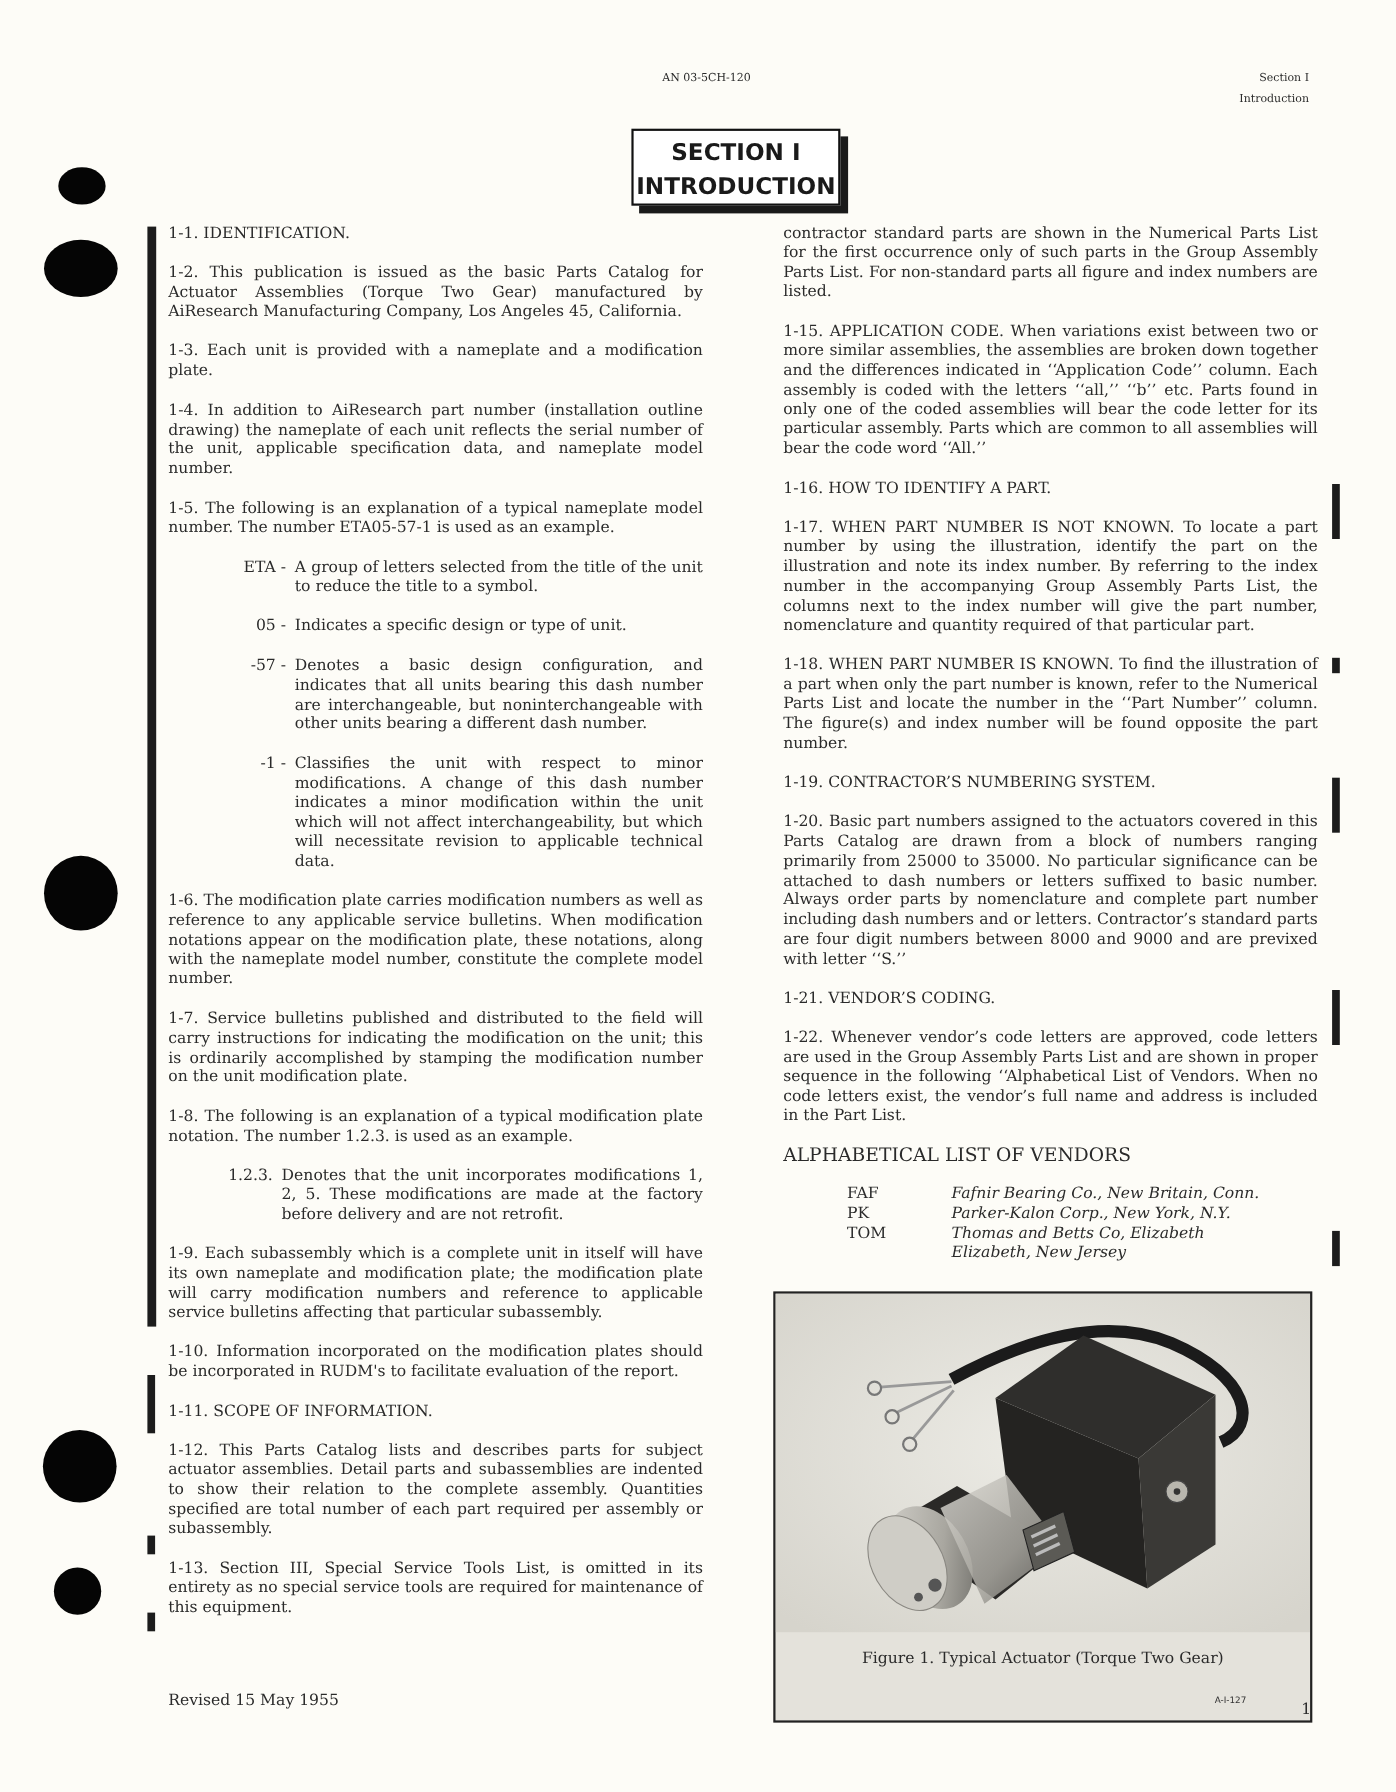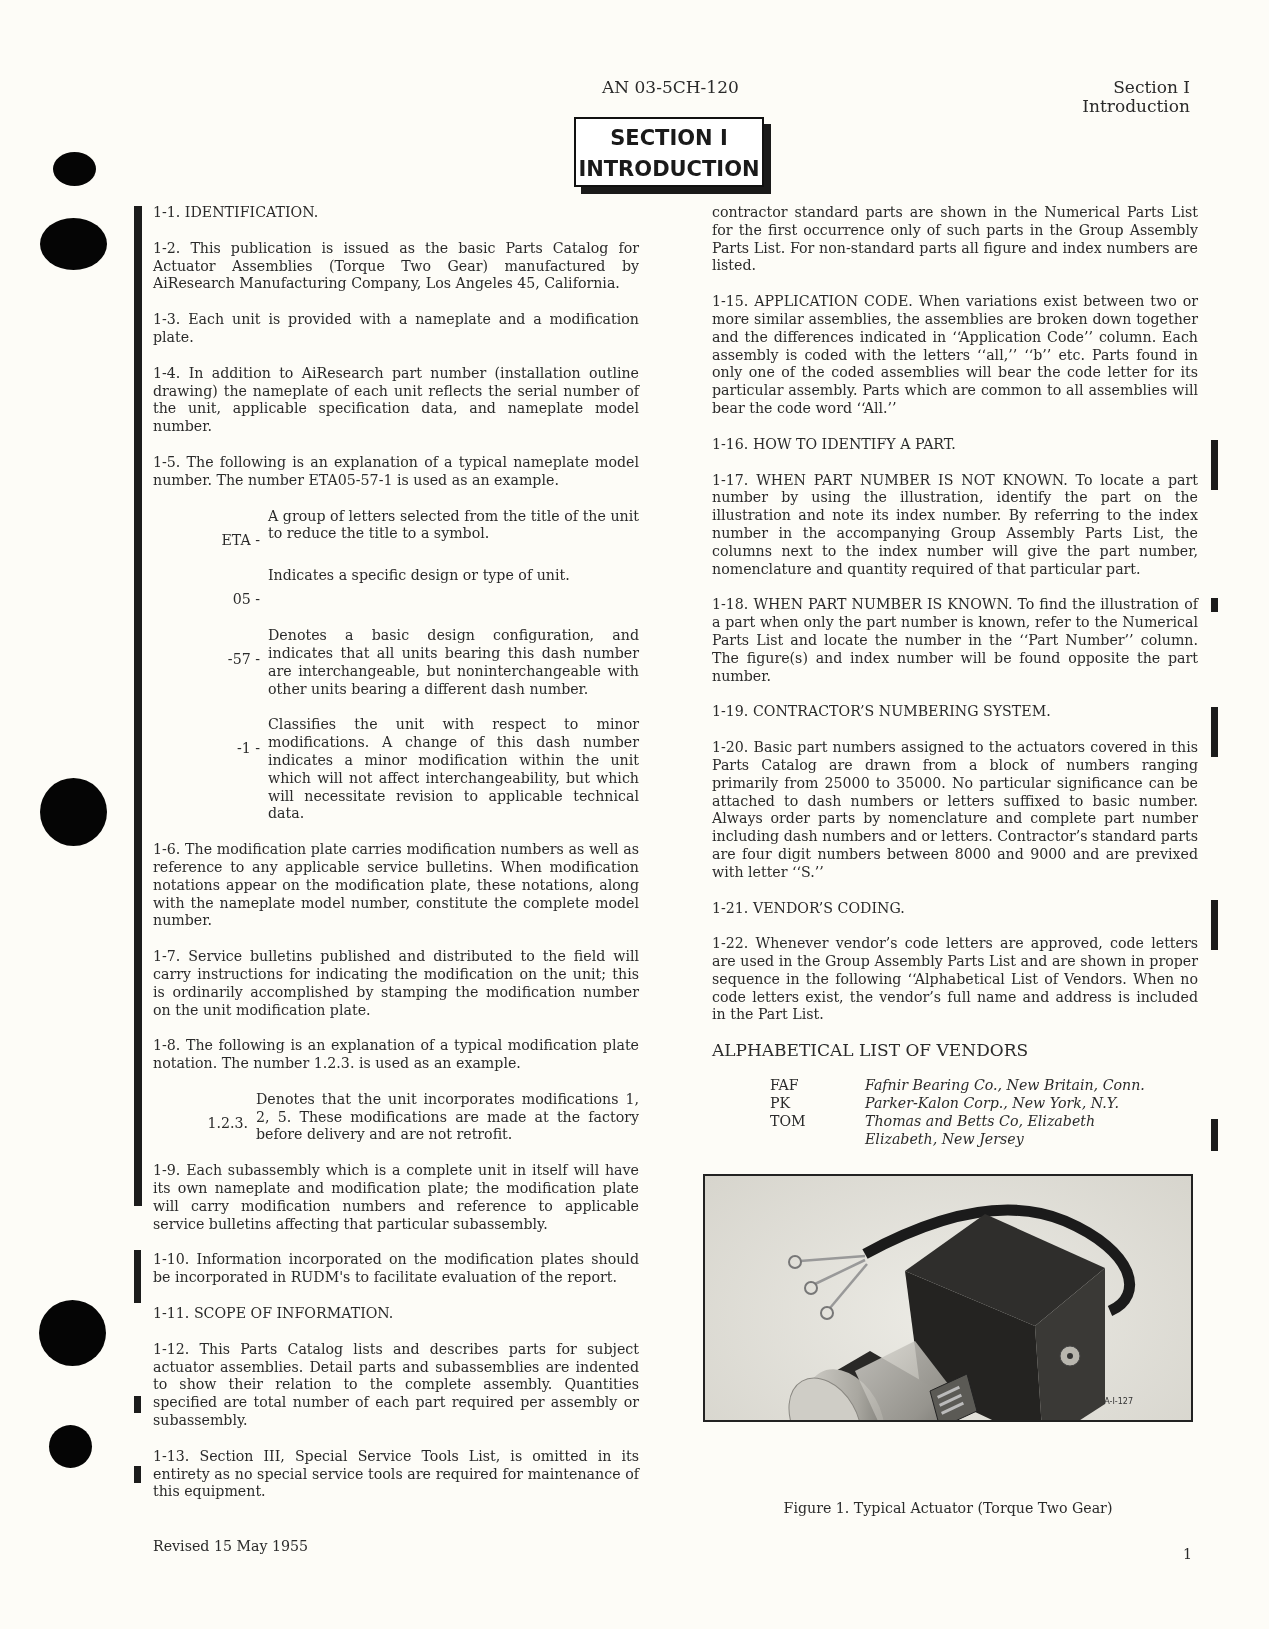--- a/index.html
+++ b/index.html
@@ -4,49 +4,49 @@
 <style>
   html, body { margin: 0; padding: 0; }
   body {
     width: 1269px; height: 1629px; position: relative; overflow: hidden;
     background: #fdfcf7;
     font-family: "DejaVu Serif", "Liberation Serif", serif;
     color: #2a2a2a;
   }
   .abs { position: absolute; }
   .hole { position: absolute; background: #050505; border-radius: 50%; }
-  .hdr { font-size: 17px; line-height: 19px; margin-top: 16px; }
+  .hdr { font-size: 10px; line-height: 19px; }
   .hdr-left { left: 602px; top: 62px; }
   .hdr-right { left: 1060px; top: 62px; width: 130px; text-align: right; }
   .section-box {
     position: absolute; left: 574px; top: 117px; width: 190px; height: 70px;
     border: 2px solid #111; background: #fff;
     box-shadow: 7px 7px 0 #1a1a1a;
     text-align: center;
     font-family: "DejaVu Sans", "Liberation Sans", sans-serif;
     font-weight: bold; font-size: 21px; line-height: 31px; color: #1a1a1a;
     padding-top: 4px; box-sizing: border-box;
   }
   .col { position: absolute; font-size: 14.2px; line-height: 17.8px; text-align: justify; }
   .col-left { left: 153px; top: 204px; width: 486px; }
   .col-right { left: 712px; top: 204px; width: 486px; }
   .para { margin: 0 0 18px 0; }
   .deflist { margin: 0 0 18px 0; }
   .defrow { display: flex; margin-bottom: 18px; }
   .defrow:last-child { margin-bottom: 0; }
-  .defterm { width: 107px; text-align: right; padding-right: 8px; flex: none; margin-top: 24px; }
+  .defterm { width: 107px; text-align: right; padding-right: 8px; flex: none; }
   .defdesc { flex: 1; text-align: justify; }
   .defterm.short { width: 95px; }
   .bar { position: absolute; background: #1c1c1c; }
   .vendors-title { margin: 0 0 16px 0; font-size: 17px; }
   .vendor-row { display: flex; line-height: 18px; }
   .vendor-code { width: 95px; padding-left: 58px; flex: none; }
   .vendor-name { flex: 1; font-style: italic; }
   .figure {
-    position: absolute; left: 703px; top: 1174px; width: 490px; height: 248px;
+    position: absolute; left: 703px; top: 1174px; width: 490px; height: 392px;
     border: 2px solid #222; background: #e4e2db; box-sizing: border-box; overflow: hidden;
   }
   .fig-caption { position: absolute; left: 703px; top: 1500px; width: 490px; text-align: center; font-size: 14.2px; }
   .fig-code { position: absolute; right: 58px; bottom: 14px; font-family: "DejaVu Sans", sans-serif; font-size: 8px; color: #333; }
   .footer-left { position: absolute; left: 153px; top: 1538px; font-size: 14.2px; }
   .footer-right { position: absolute; left: 1183px; top: 1546px; font-size: 14.2px; }
 </style>
 </head>
 <body>
 

